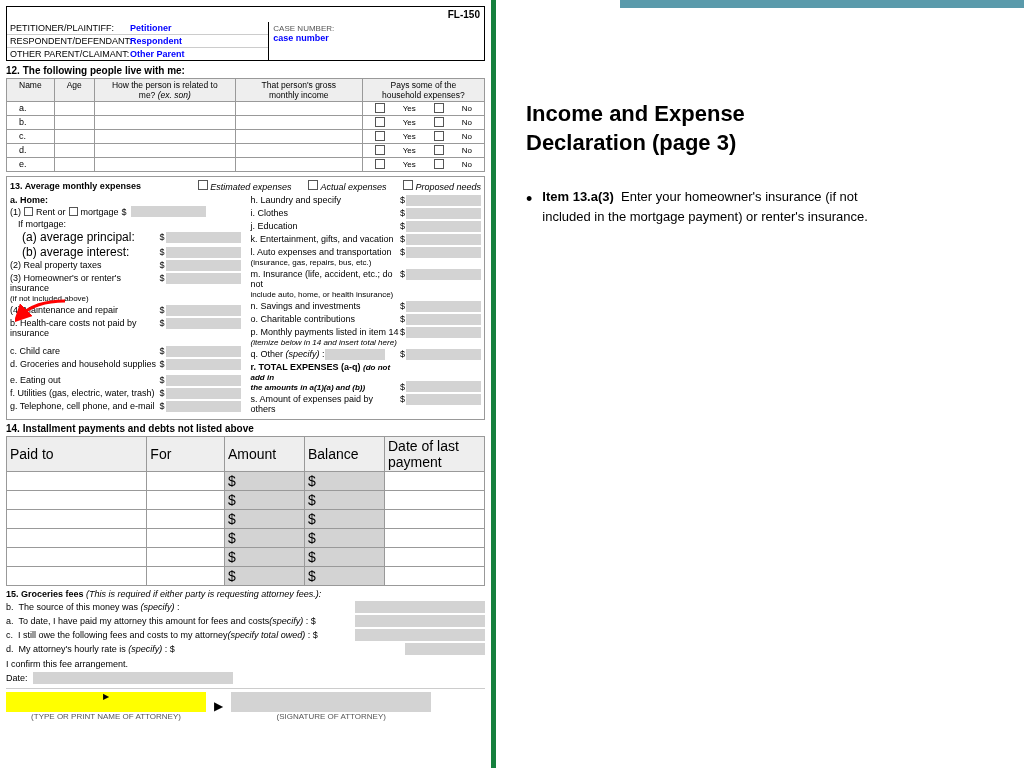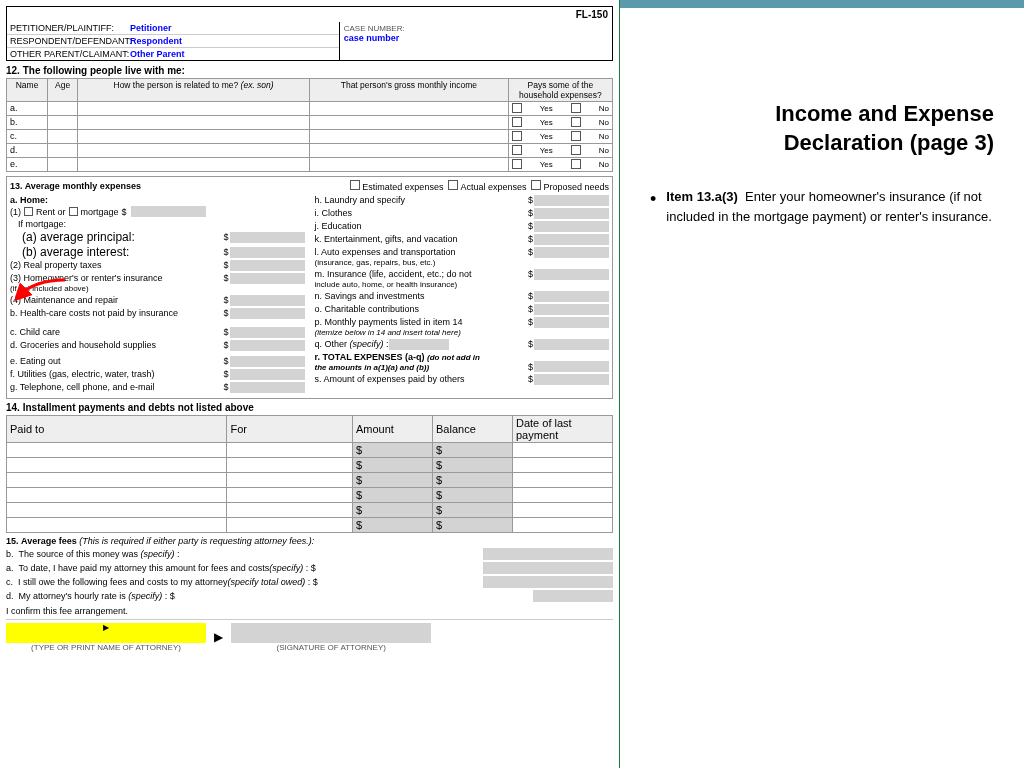--- a/index.html
+++ b/index.html
@@ -1,24 +1,24 @@
 <!DOCTYPE html>
 <html><head>
   <meta charset="utf-8">
   <style>
     * { box-sizing: border-box; margin: 0; padding: 0; }
     body { font-family: Arial, sans-serif; font-size: 11px; background: #fff; width: 1024px; height: 768px; overflow: hidden; display: flex; }
 
     
     .form-panel {
-      width: 620px;
+      width: 496px;
       height: 768px;
       overflow: hidden;
       padding: 6px;
-      border-right: 1px solid #15803d;
+      border-right: 5px solid #15803d;
       position: relative;
     }
 
     
     .info-panel {
       width: 404px;
       height: 768px;
       padding: 20px 30px;
       background: #fff;
     }
@@ -68,21 +68,21 @@
     }
 
     .table12 {
       width: 100%;
       border-collapse: collapse;
       font-size: 9px;
       margin-bottom: 4px;
     }
     .table12 th, .table12 td {
       border: 1px solid #999;
-      padding: 1px 3px;
+      padding: 1px 12px;
       vertical-align: top;
     }
     .table12 th { background: #eee; font-weight: normal; font-size: 8.5px; }
     .table12 td { height: 14px; }
     .table12 .checkboxes { font-size: 8px; }
     .checkbox-pair { display: flex; gap: 18px; align-items: center; margin-bottom: 1px; }
     .cb { width: 10px; height: 10px; border: 1px solid #555; display: inline-block; }
 
     
     .section13 {
@@ -92,23 +92,24 @@
       margin-bottom: 3px;
     }
     .sec13-header {
       display: flex;
       justify-content: space-between;
       align-items: center;
       margin-bottom: 3px;
     }
     .expense-types {
       display: flex;
-      gap: 5px;
+      gap: 17px;
       font-size: 9px;
       align-items: center;
+      font-style: italic;
     }
     .exp-cb { width: 10px; height: 10px; border: 1px solid #555; display: inline-block; margin-right: 2px; }
 
     .expenses-grid {
       display: grid;
       grid-template-columns: 1fr 1fr;
       gap: 1px 10px;
     }
     .col-left, .col-right {
       font-size: 9px;
@@ -128,21 +129,21 @@
       margin-left: 12px;
       margin-bottom: 1px;
     }
     .sub-label { font-size: 12px; flex: 1; }
 
     
     .section14 { margin-bottom: 3px; }
     .table14 {
       width: 100%;
       border-collapse: collapse;
-      font-size: 11px;
+      font-size: 14px;
     }
     .table14 th, .table14 td {
       border: 1px solid #999;
       padding: 1px 3px;
       height: 14px;
     }
     .table14 th { background: #eee; font-weight: normal; text-align: left; }
 
     
     .section15 { font-size: 9px; margin-bottom: 3px; }
@@ -171,21 +172,21 @@
     }
     .sig-label { font-size: 8px; color: #555; text-align: center; width: 200px; }
 
     
     .info-panel-title {
       font-size: 22px;
       font-weight: bold;
       margin-bottom: 20px;
       margin-top: 80px;
       line-height: 1.3;
-      text-align: right;
+      text-align: left;
     }
     .info-panel-content { margin-top: 30px; }
     .bullet-item {
       display: flex;
       align-items: flex-start;
       gap: 10px;
       margin-bottom: 12px;
     }
     .bullet-dot { font-size: 18px; margin-top: 2px; }
     .bullet-text { font-size: 13px; line-height: 1.5; }
@@ -539,21 +540,21 @@
             <td style="background:#d3d3d3;">$</td>
             <td style="background:#d3d3d3;">$</td>
             <td></td>
           </tr>
       </tbody>
     </table>
   </div>
 
   <div class="section15">
     <div style="margin-bottom:2px;">
-      <strong>15.</strong>&nbsp;<strong>Average fees</strong>&nbsp;<em>(This is required if either party is requesting attorney fees.):</em>
+      <strong>15.</strong>&nbsp;<strong>Groceries fees</strong>&nbsp;<em>(This is required if either party is requesting attorney fees.):</em>
     </div>
     <div class="sec15-row">
       <span class="sec15-label">b.&nbsp;&nbsp;The source of this money was <em>(specify)</em> :</span>
       <span class="sec15-input"></span>
     </div>
     <div class="sec15-row">
       <span class="sec15-label">a.&nbsp;&nbsp;To date, I have paid my attorney this amount for fees and costs<em>(specify)</em> : $</span>
       <span class="sec15-input"></span>
     </div>
     <div class="sec15-row">
@@ -561,20 +562,24 @@
       <span class="sec15-input"></span>
     </div>
     <div class="sec15-row">
       <span class="sec15-label">d.&nbsp;&nbsp;My attorney's hourly rate is <em>(specify)</em> : $</span>
       <span class="sec15-input" style="width:80px;"></span>
     </div>
   </div>
 
   <div class="form-footer">
     <div style="margin-bottom:3px;">I confirm this fee arrangement.</div>
+    <div class="date-row">
+      <span>Date:</span>
+      <span class="date-input"></span>
+    </div>
     <div class="sig-row">
       <div>
         <div class="sig-box">▶</div>
         <div class="sig-label">(TYPE OR PRINT NAME OF ATTORNEY)</div>
       </div>
       <div style="font-size:12px;margin-bottom:8px;">▶</div>
       <div>
         <div class="sig-box2"></div>
         <div class="sig-label">(SIGNATURE OF ATTORNEY)</div>
       </div>

